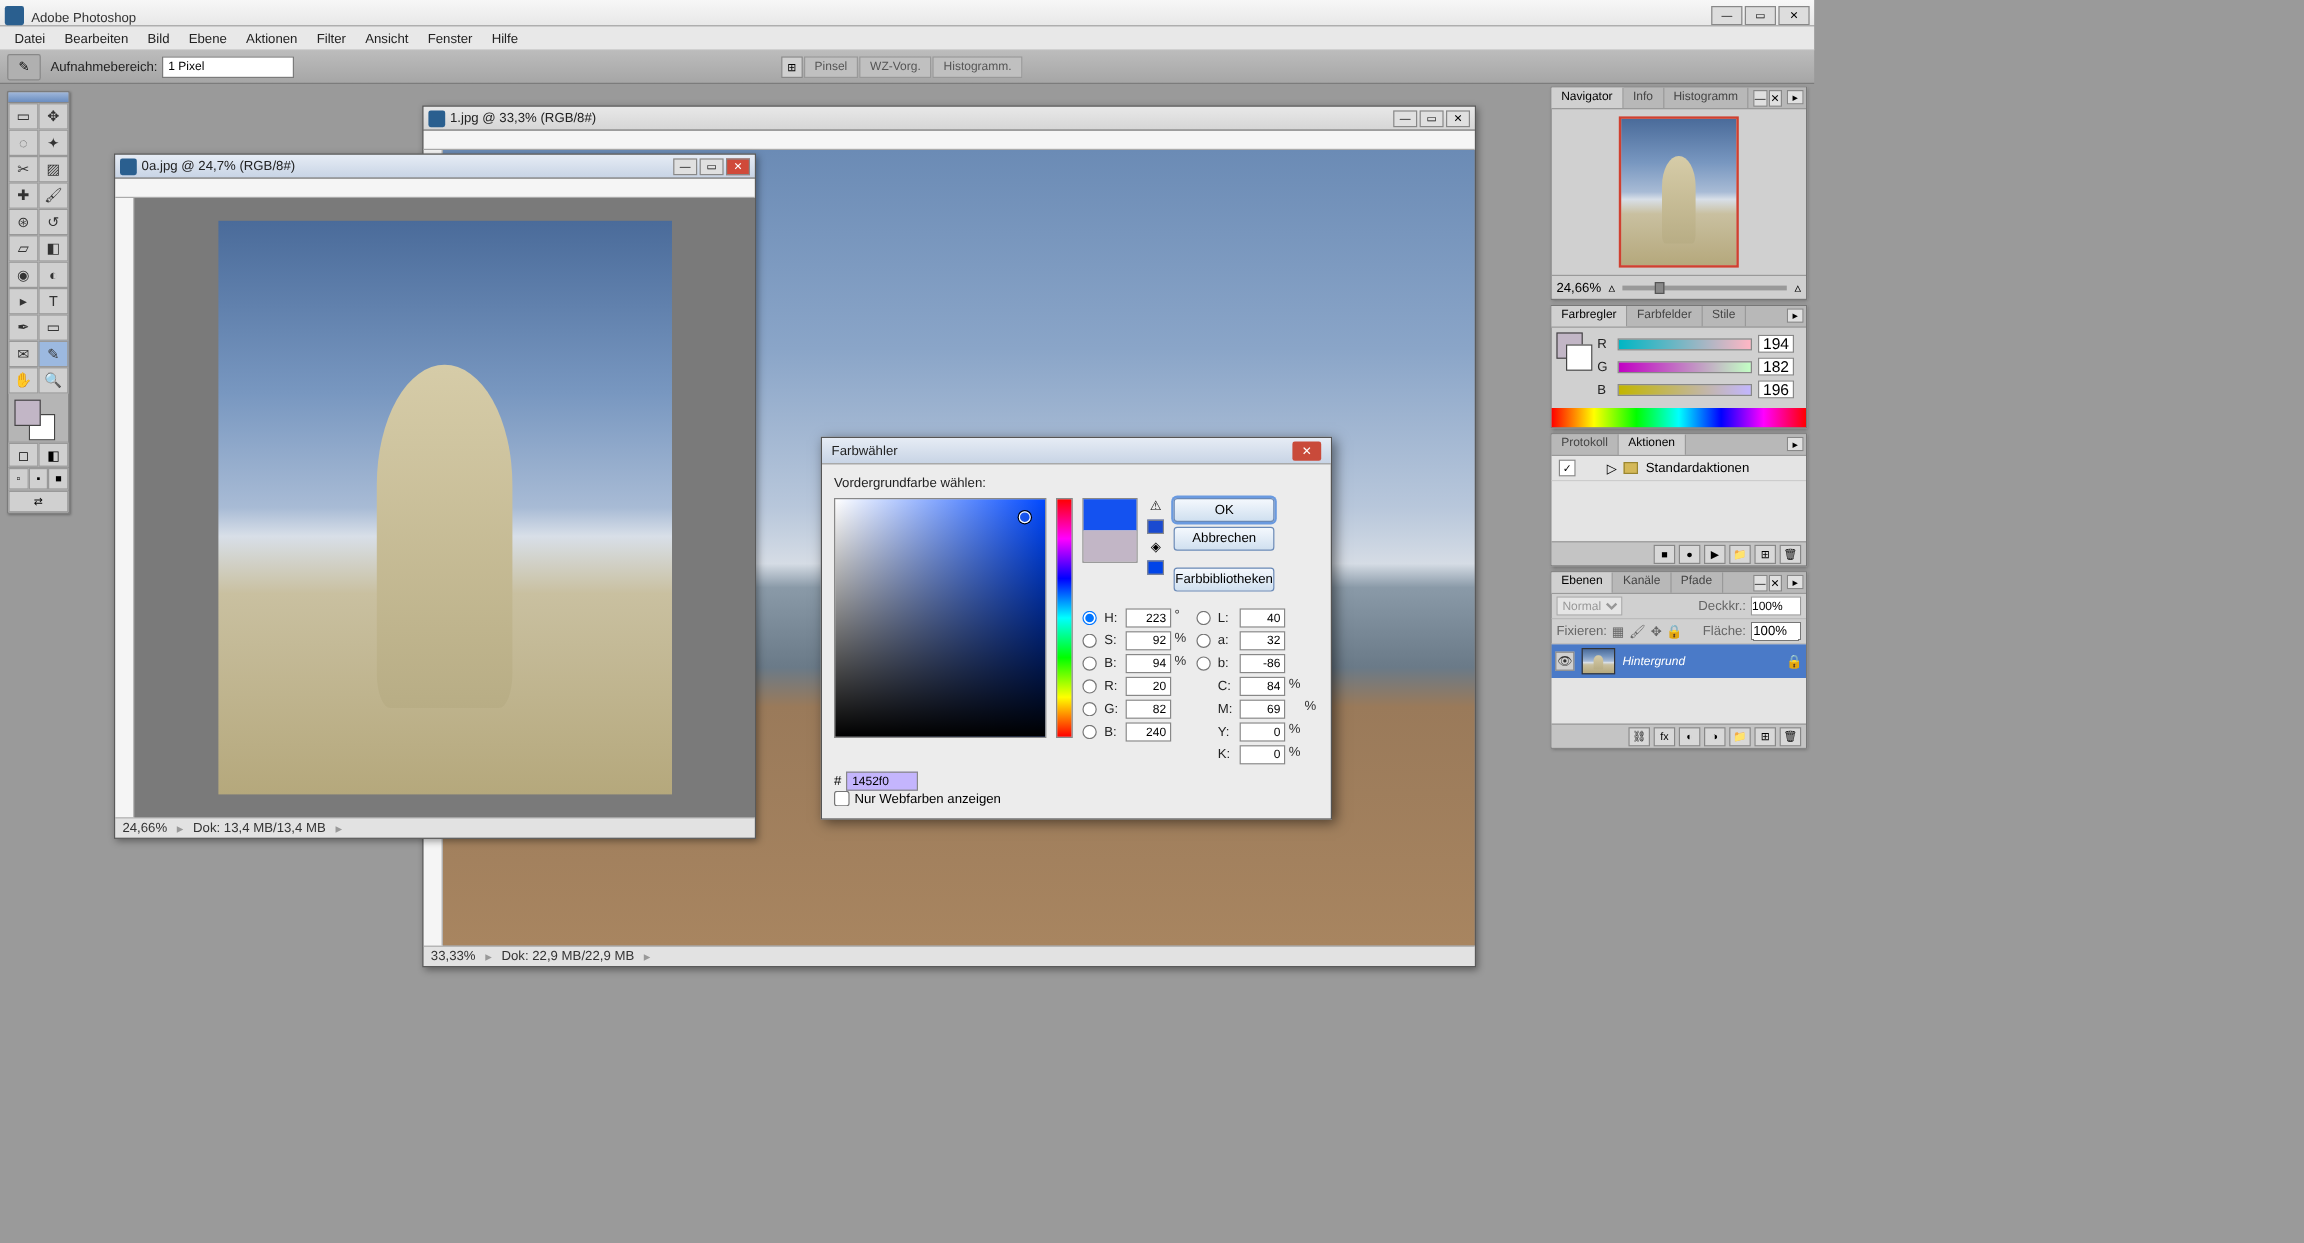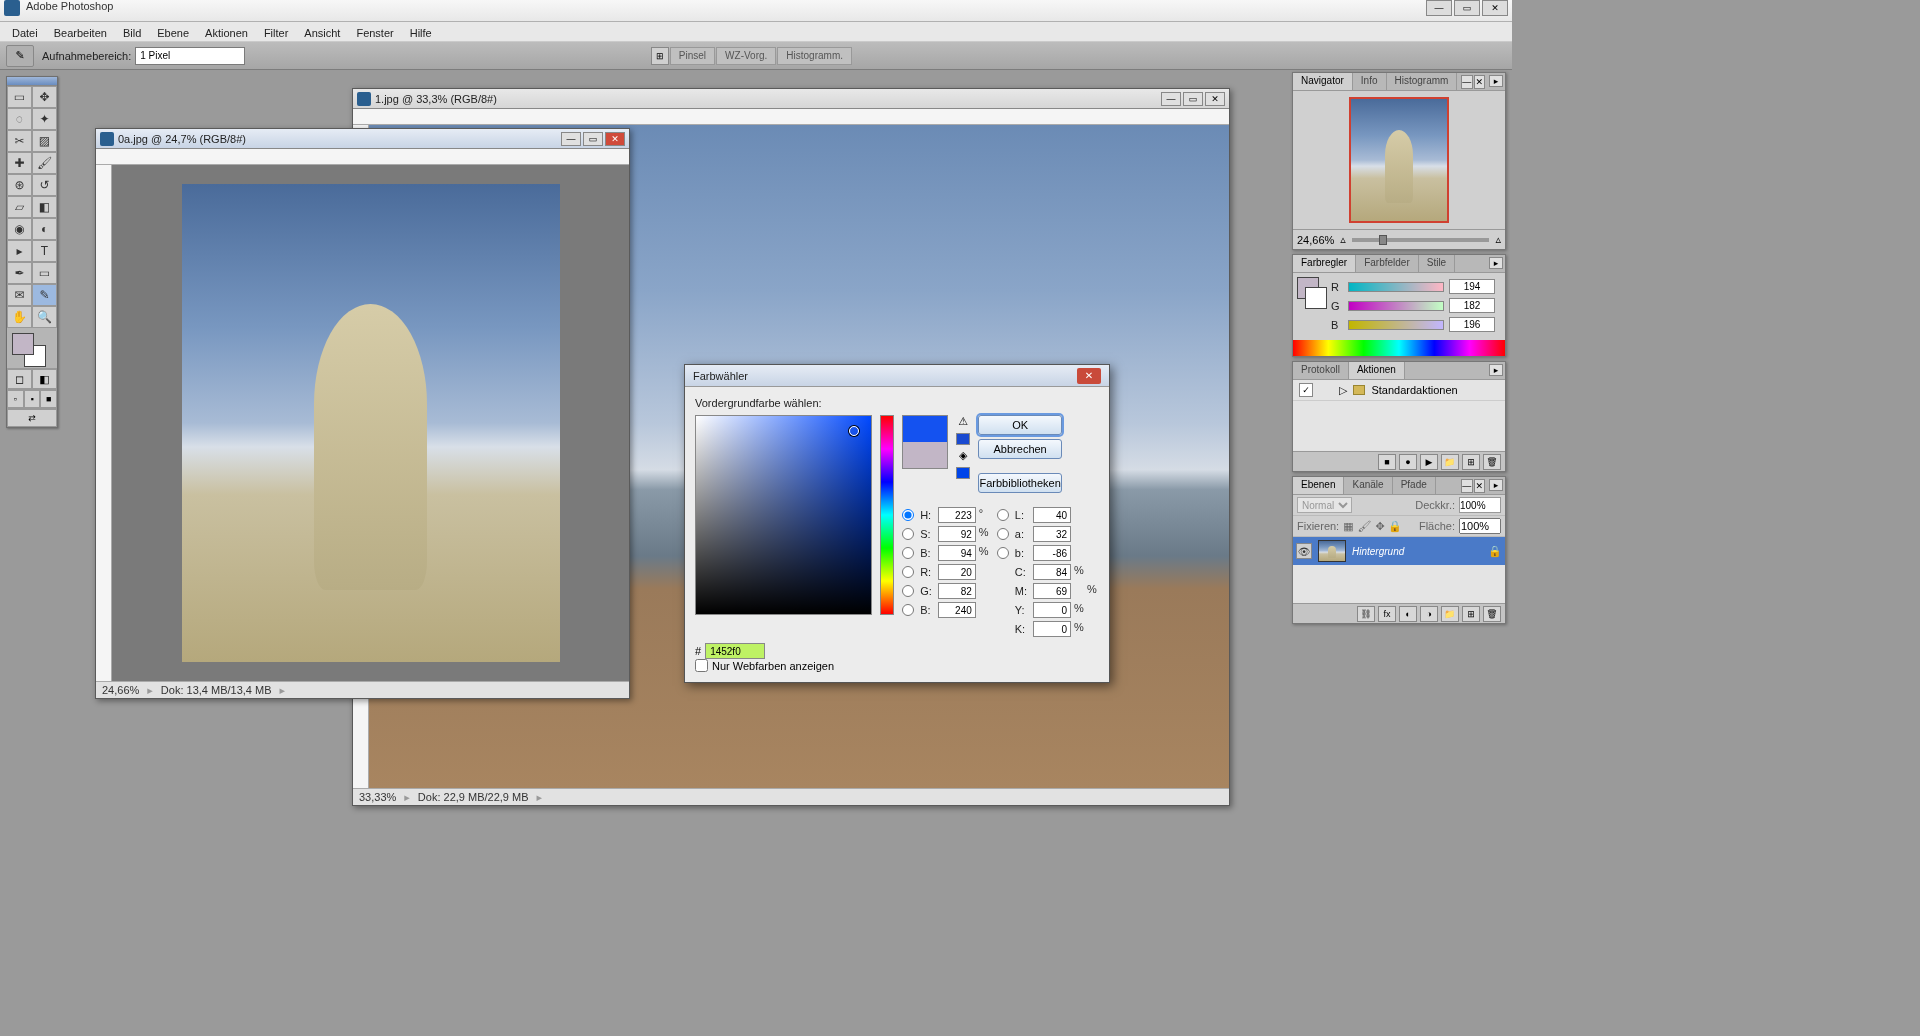--- a/index.html
+++ b/index.html
@@ -1,19 +1,19 @@
 <!DOCTYPE html>
 <html><head>
 <meta charset="utf-8">
 <style>
 * { margin: 0; padding: 0; box-sizing: border-box; font-family: Tahoma, Arial, sans-serif; font-size: 11px; }
 body { background: #9a9a9a; width: 1512px; height: 817px; overflow: hidden; position: relative; }
 
 
-.titlebar { height: 22px; background: linear-gradient(#f7f7f7, #e8e8e8); display: flex; align-items: flex-start; padding: 0 4px; border-bottom: 1px solid #b0b0b0; }
+.titlebar { height: 22px; background: linear-gradient(#f7f7f7, #e8e8e8); display: flex; align-items: flex-end; padding: 0 4px; border-bottom: 1px solid #b0b0b0; }
 .titlebar-icon { width: 16px; height: 16px; background: #2a5f8f; margin-right: 6px; border-radius: 2px; }
 .titlebar-text { flex: 1; color: #333; }
 .win-controls { display: flex; gap: 2px; }
 .win-btn { width: 26px; height: 16px; border: 1px solid #888; background: #ddd; font-size: 9px; display: flex; align-items: center; justify-content: center; cursor: pointer; }
 
 
 .menubar { height: 20px; background: #e8e8e8; display: flex; align-items: flex-end; padding: 0 4px; border-bottom: 1px solid #cacaca; }
 .menu-item { padding: 2px 8px; cursor: pointer; color: #222; }
 
 
@@ -69,21 +69,21 @@
 .panel-menu-btn { position: absolute; right: 2px; top: 2px; width: 14px; height: 12px; border: 1px solid #888; background: #e0e0e0; font-size: 9px; text-align: center; }
 .panel-close { position: absolute; right: 20px; top: 2px; width: 24px; display:flex; gap:1px;}
 .navi-thumb { margin: 6px auto; width: 100px; height: 126px; border: 2px solid #d04030; }
 .navi-bottom { height: 20px; display: flex; align-items: center; padding: 0 4px; font-size: 10px; border-top: 1px solid #999; }
 .navi-slider { flex: 1; height: 4px; background: #999; margin: 0 6px; position: relative; }
 .navi-slider-thumb { position: absolute; left: 20%; top: -3px; width: 8px; height: 10px; background: #888; border: 1px solid #555; }
 
 .color-row { display: flex; align-items: center; padding: 2px 6px; gap: 5px; }
 .color-channel { width: 12px; color: #222; }
 .color-bar { flex: 1; height: 10px; border: 1px solid #888; }
-.color-val { width: 46px; height: 15px; border: 1px solid #888; background: #fff; text-align: center; font-size: 10px; line-height: 13px; }
+.color-val { width: 30px; height: 15px; border: 1px solid #888; background: #fff; text-align: center; font-size: 13px; line-height: 13px; }
 .color-ramp { height: 16px; background: linear-gradient(90deg, red, yellow, lime, cyan, blue, magenta, red); margin-top: 2px; }
 
 .list-row { display: flex; align-items: center; padding: 3px 6px; gap: 6px; background: #e4e4e4; border-bottom: 1px solid #ccc; }
 .list-check { width: 14px; height: 14px; border: 1px solid #888; background: #fff; display:flex;align-items:center;justify-content:center; font-size:9px;}
 .list-folder { width: 12px; height: 10px; background: #d4b858; border: 1px solid #998530; }
 
 .layer-opts { display: flex; align-items: center; padding: 2px 4px; gap: 4px; font-size: 10px; color: #666; border-bottom:1px solid #bbb;}
 .layer-opts select, .layer-opts input { font-size: 10px; height: 16px; border: 1px solid #999; }
 .layer-lock-row { display: flex; align-items: center; padding: 2px 4px; gap: 4px; font-size: 10px; color: #666; border-bottom:1px solid #bbb;}
 .layer-item { display: flex; align-items: center; padding: 3px; background: #4a7ac8; color: #fff; gap: 6px; }
@@ -116,21 +116,21 @@
 .cp-tiny-sw { width:14px; height:12px; border:1px solid #888;}
 .cp-buttons { display: flex; flex-direction: column; gap: 4px; }
 .cp-btn { width: 84px; height: 20px; border: 1px solid #6a8ab8; background: linear-gradient(#f4f8fd,#d0e0f0); border-radius: 3px; font-size: 11px; cursor: pointer; }
 .cp-btn.primary { box-shadow: 0 0 0 2px #6a9ae0; }
 .cp-values { margin-top: 8px; display: grid; grid-template-columns: auto auto auto auto auto auto; gap: 3px 6px; align-items: center; font-size: 11px; }
 .cp-radio { width: 12px; height: 12px; }
 .cp-vlabel { color: #222; }
 .cp-vinput { width: 38px; height: 16px; border: 1px solid #888; background: #fff; text-align: right; padding: 0 3px; font-size: 10px; }
 .cp-unit { color: #333; width: 12px; }
 .cp-hex-row { margin-top: 6px; display: flex; align-items: center; gap: 4px; }
-.cp-hex-input { width: 60px; height: 16px; border: 1px solid #888; background: #bef264; padding: 0 4px; font-size: 10px; }
+.cp-hex-input { width: 60px; height: 16px; border: 1px solid #888; background: #c4b5fd; padding: 0 4px; font-size: 10px; }
 .cp-webonly { margin-top: 0; display: flex; align-items: center; gap: 4px; font-size: 11px; }
 </style>
 </head>
 <body>
 
 <div class="titlebar">
   <div class="titlebar-icon"></div>
   <div class="titlebar-text">Adobe Photoshop</div>
   <div class="win-controls">
     <div class="win-btn">—</div>

